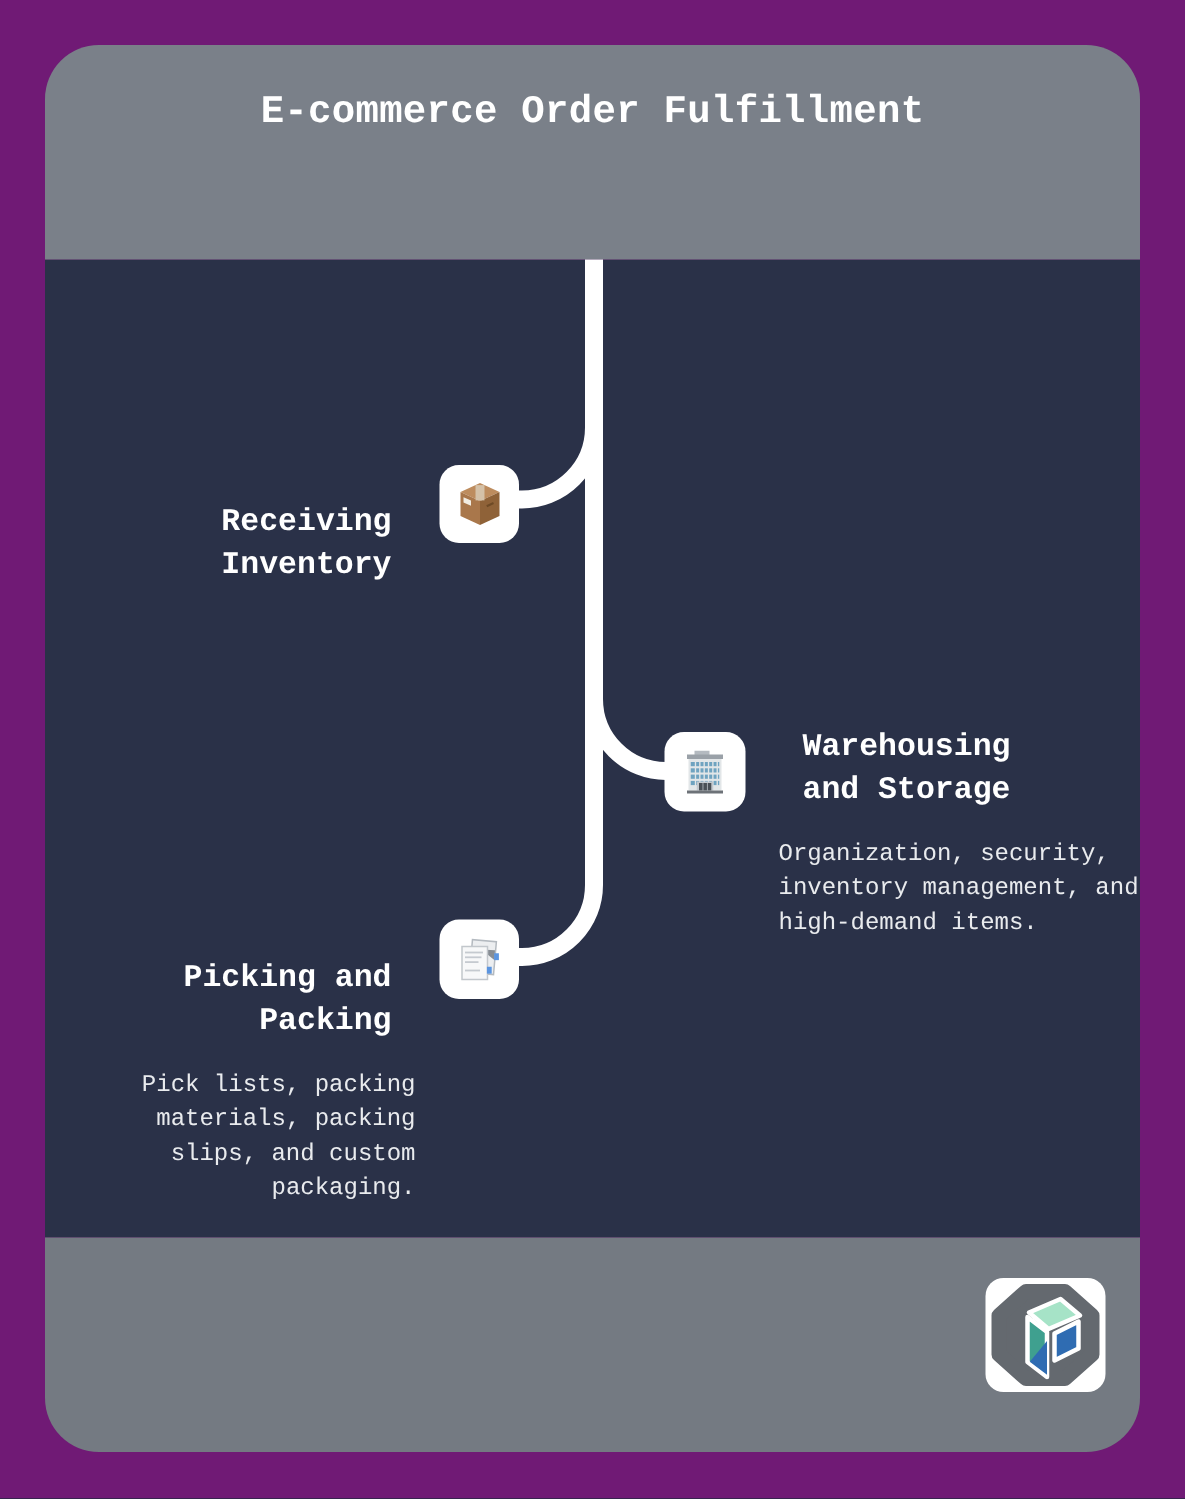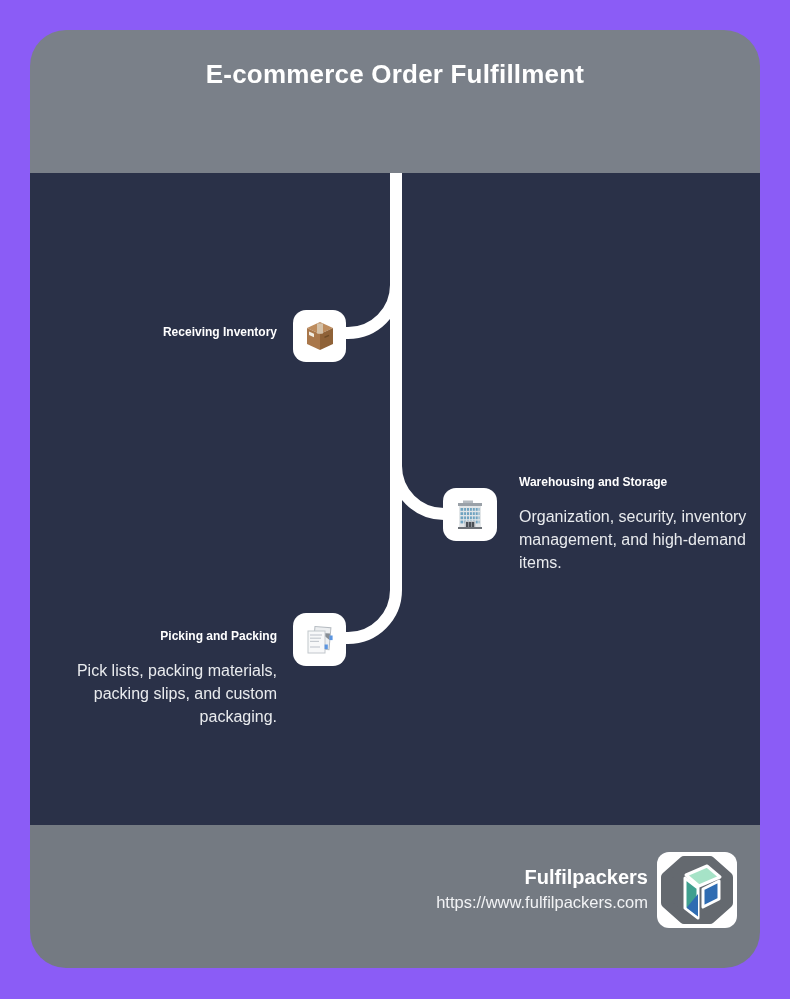--- a/index.html
+++ b/index.html
@@ -1,31 +1,31 @@
 <!DOCTYPE html>
 <html><head>
 <meta charset="utf-8">
 <style>
   html,body{margin:0;padding:0;background:#222940;}
   .canvas{
     position:relative;width:790px;height:999px;overflow:hidden;
-    background:#8b5cf6;
-    font-family:Liberation Sans, sans-serif;
+    background:#701a75;
+    font-family:Liberation Mono, monospace;
   }
   .body-panel{position:absolute;left:30px;top:173px;width:730px;height:652px;background:#2a3148;}
   .header-panel{position:absolute;left:30px;top:30px;width:730px;height:143px;background:#7a8089;border-radius:36px 36px 0 0;}
   .footer-panel{position:absolute;left:30px;top:825px;width:730px;height:143px;background:#747a82;border-radius:0 0 36px 36px;}
   .title{position:absolute;left:30px;top:53px;width:730px;text-align:center;color:#ffffff;font-size:26px;font-weight:bold;line-height:42px;letter-spacing:.2px;}
   .connectors{position:absolute;left:0;top:0;pointer-events:none;}
   .icon-tile{position:absolute;background:#ffffff;border-radius:13px;display:flex;align-items:center;justify-content:center;}
   .tile-1{left:293px;top:310px;width:53px;height:52px;}
   .tile-2{left:443px;top:488px;width:54px;height:53px;}
   .tile-3{left:293px;top:613px;width:53px;height:53px;}
   .step{position:absolute;}
-  .step h3{margin:0;color:#ffffff;font-size:12px;line-height:29px;font-weight:bold;}
+  .step h3{margin:16px;color:#ffffff;font-size:21px;line-height:29px;font-weight:bold;}
   .step p{margin:8px 0 0 0;color:#e9ebee;font-size:16px;line-height:23px;}
   .step-1{left:57px;top:318px;width:220px;text-align:right;}
   .step-2{left:519px;top:468px;width:252px;text-align:left;}
   .step-2 h3{width:180px;}
   .step-3{left:57px;top:622px;width:220px;text-align:right;}
   .footer-text{position:absolute;right:142px;top:864px;text-align:right;}
   .brand{color:#ffffff;font-size:20px;font-weight:bold;line-height:26px;}
   .url{color:#f2f3f5;font-size:16.5px;line-height:24px;cursor:pointer;}
   .logo-tile{position:absolute;left:657px;top:852px;width:80px;height:76px;background:#ffffff;border-radius:12px;display:flex;align-items:center;justify-content:center;}
 </style>
@@ -109,24 +109,20 @@
   <div class="step step-2">
     <h3>Warehousing and Storage</h3>
     <p>Organization, security, inventory management, and high-demand items.</p>
   </div>
 
   <div class="step step-3">
     <h3>Picking and Packing</h3>
     <p>Pick lists, packing materials, packing slips, and custom packaging.</p>
   </div>
 
-  <div class="footer-text">
-    <div class="brand">Fulfilpackers</div>
-    <div class="url">https://www.fulfilpackers.com</div>
-  </div>
 
   <div class="logo-tile">
     <svg width="80" height="76" viewBox="0 0 80 76">
       <polygon points="27,9 53,9 71,25 71,51 53,67 27,67 9,51 9,25" fill="#64696f" stroke="#64696f" stroke-width="10" stroke-linejoin="round"></polygon>
       <polygon points="28,26 41,36 41,66 28,56" fill="#3fa08f" stroke="#ffffff" stroke-width="3" stroke-linejoin="round"></polygon>
       <polygon points="41,42 41,64.5 29.5,55.8" fill="#2f6cb2"></polygon>
       <polygon points="29,23 50,14 63,25 42,34" fill="#a6e3c7" stroke="#ffffff" stroke-width="3" stroke-linejoin="round"></polygon>
       <polygon points="46,37 62,29 62,47 46,55" fill="#2f6cb2" stroke="#ffffff" stroke-width="3" stroke-linejoin="round"></polygon>
     </svg>
   </div>

